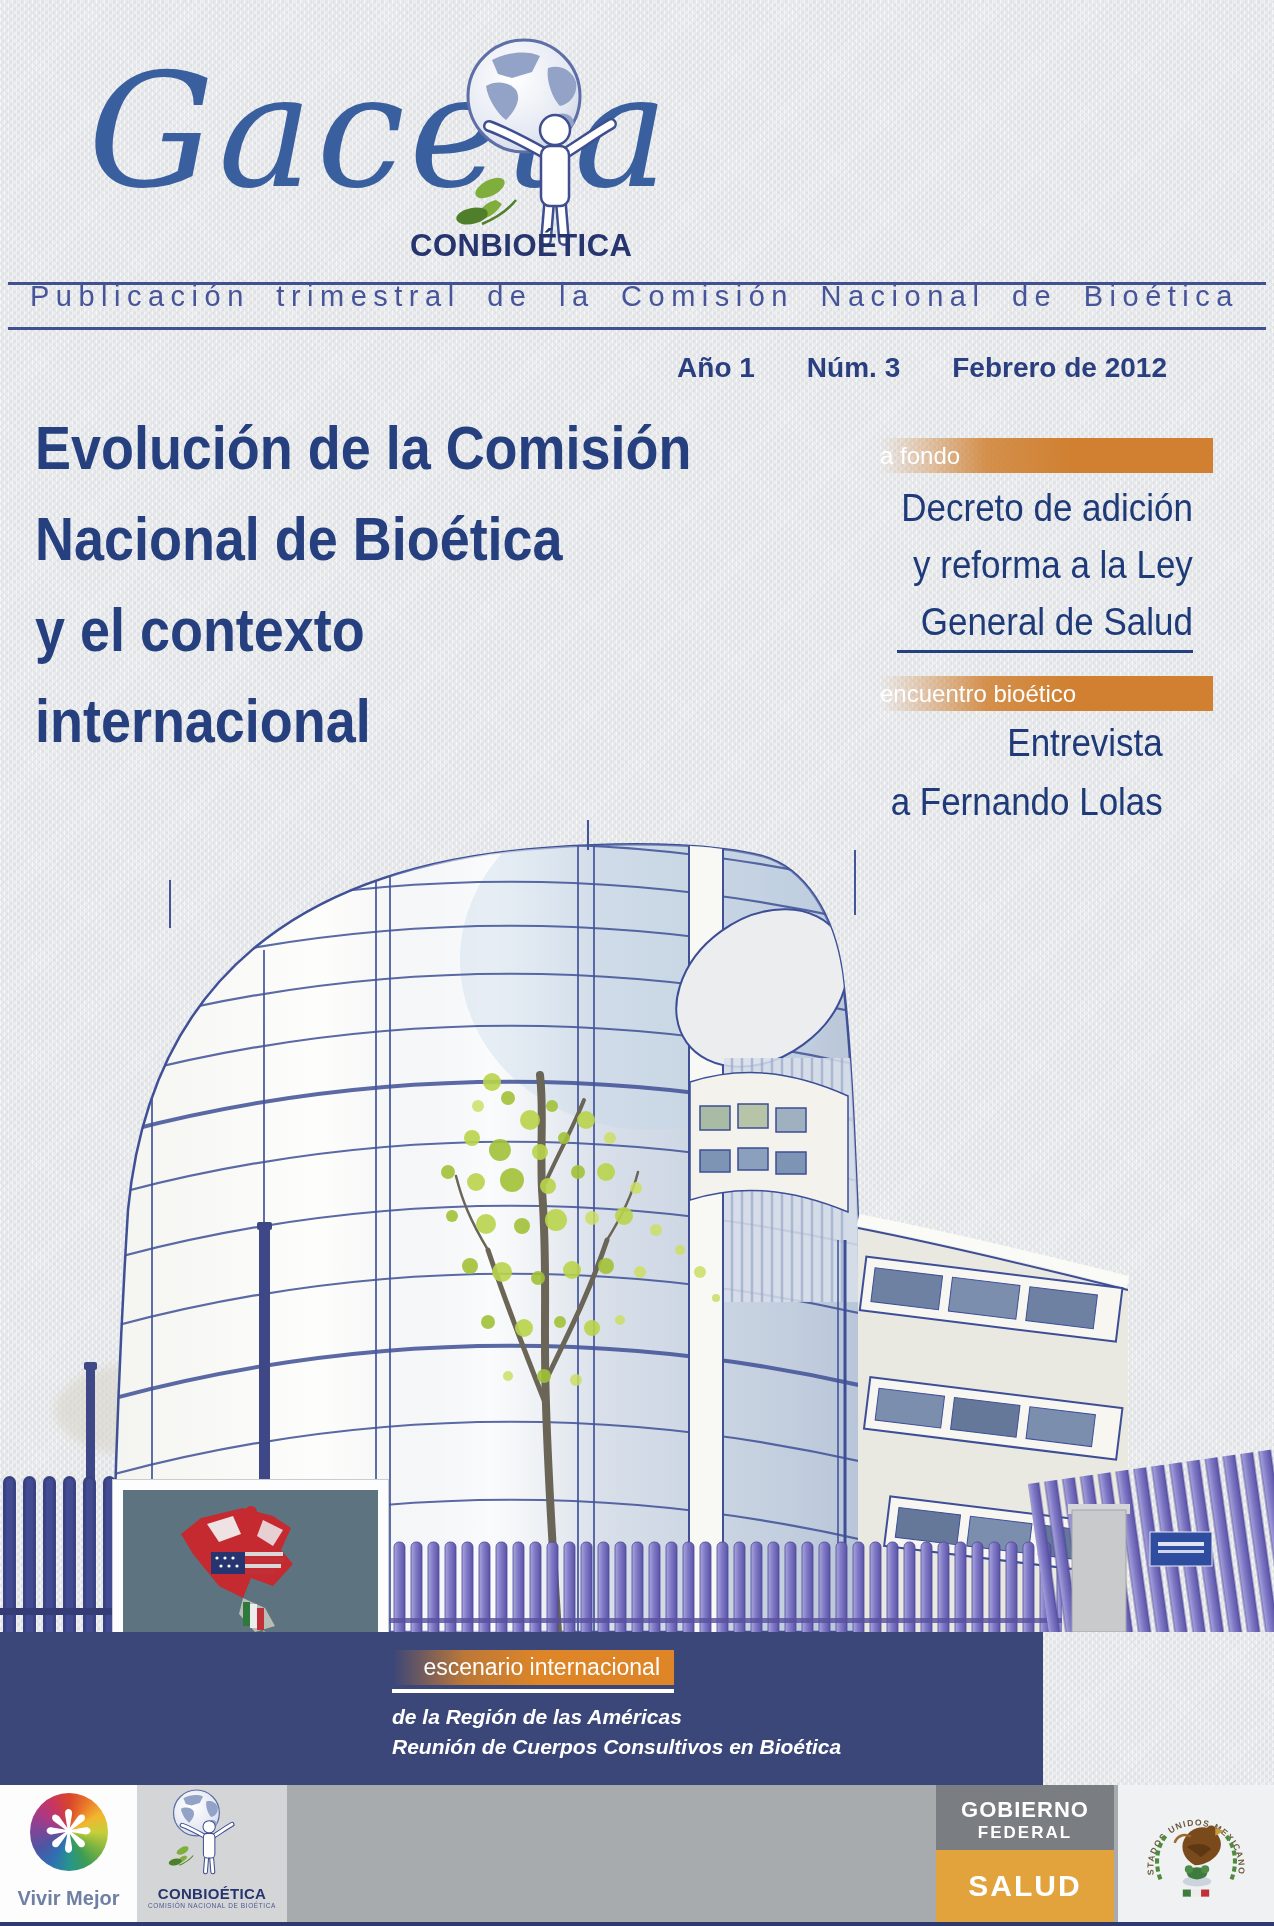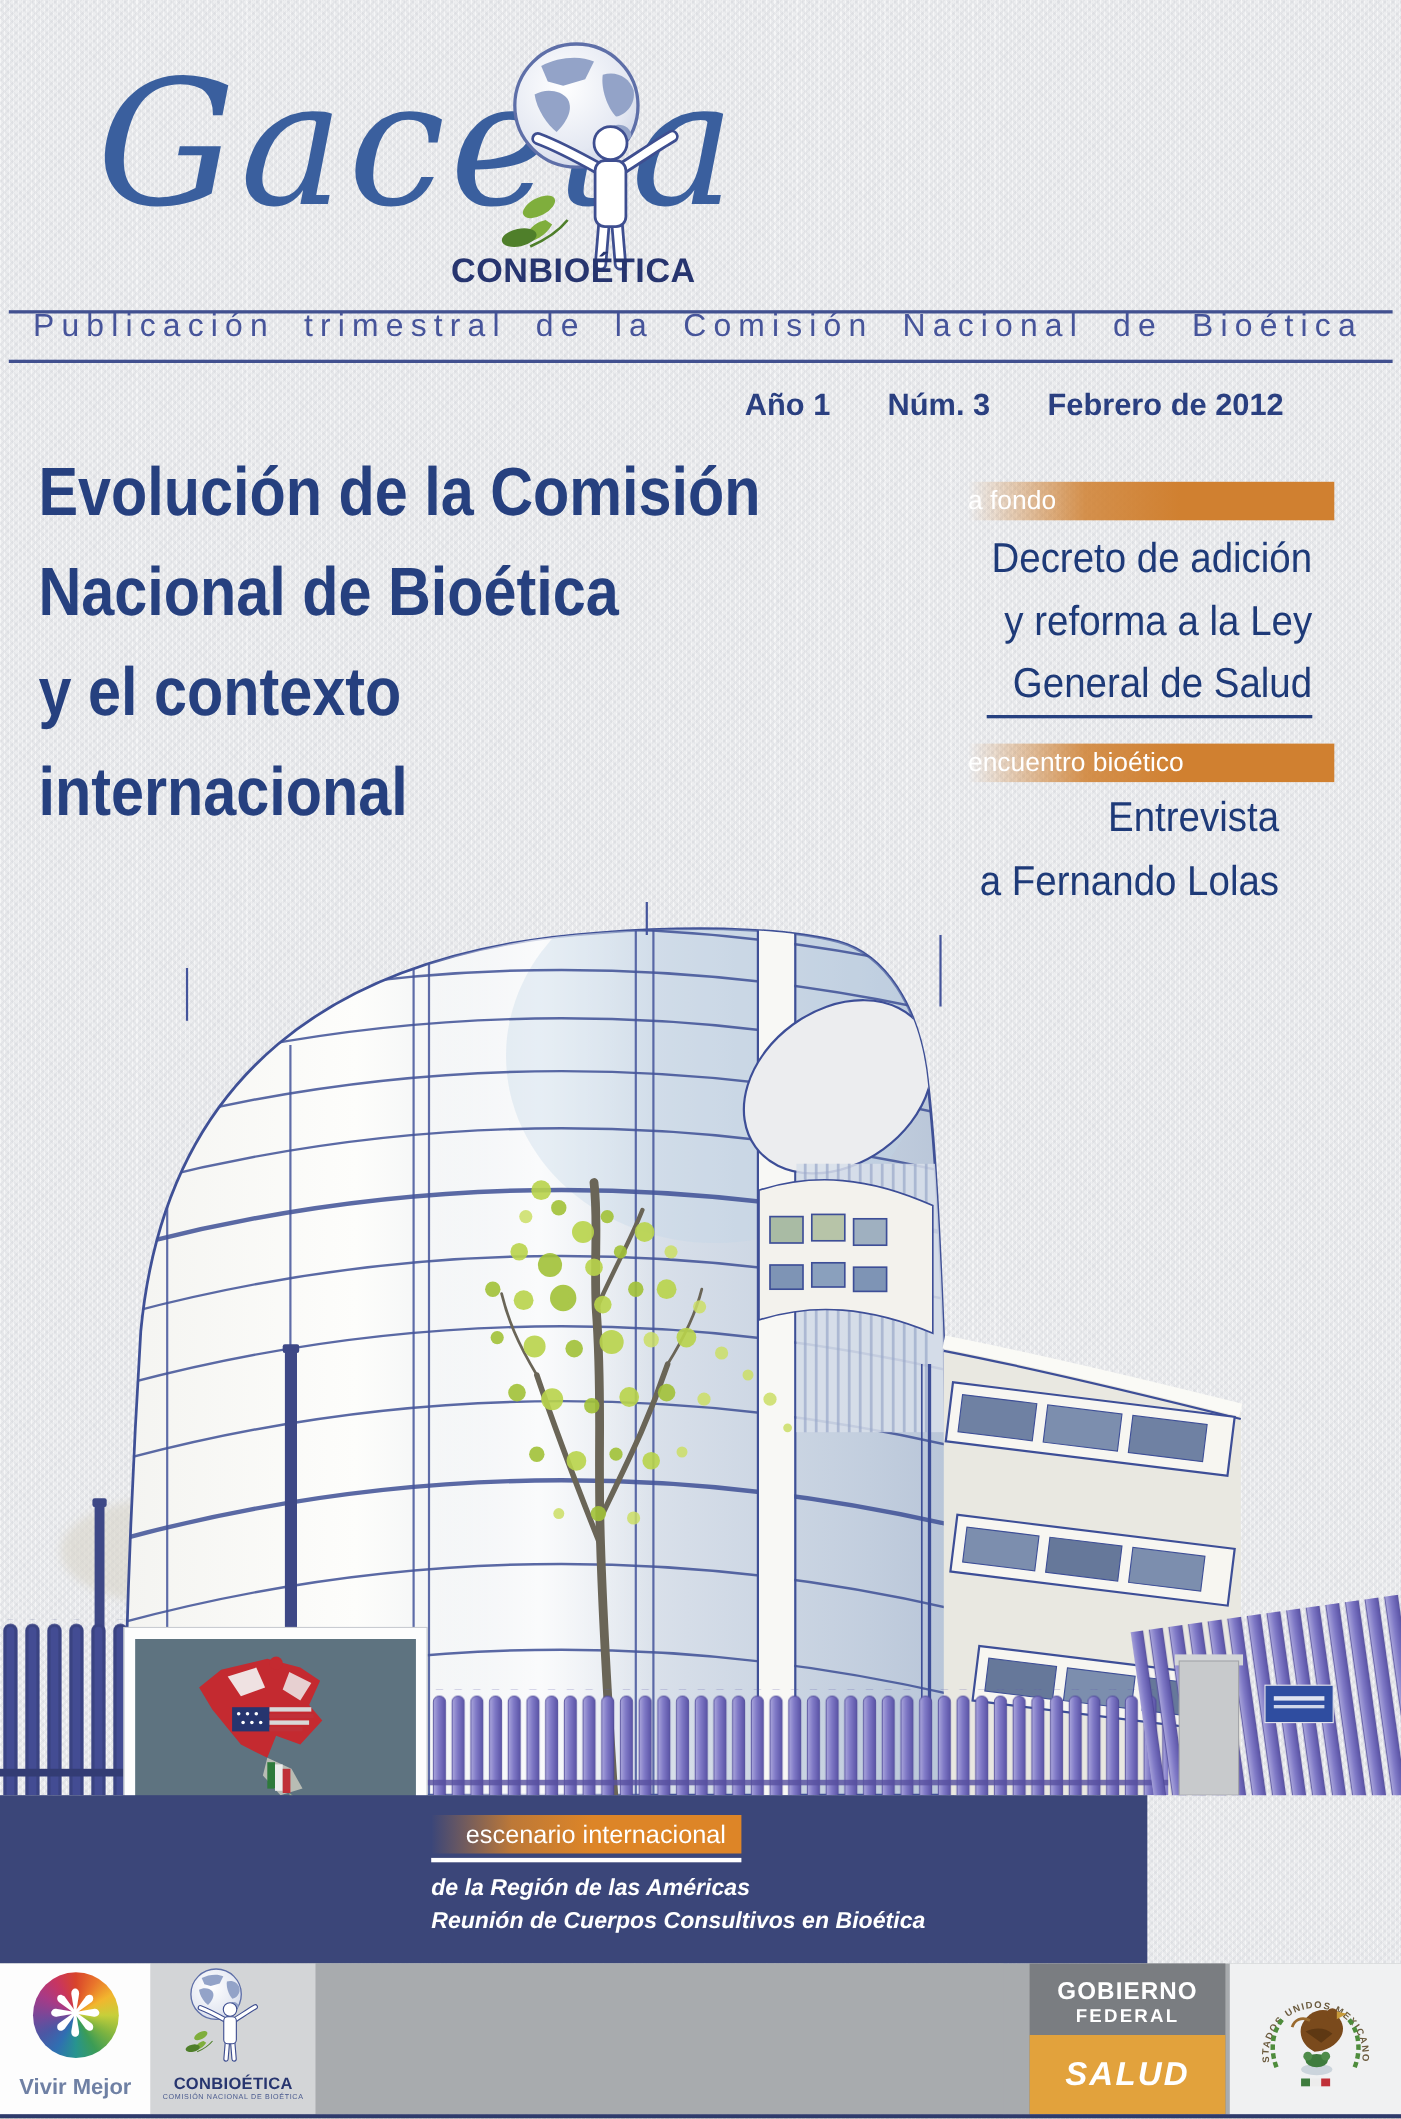--- a/index.html
+++ b/index.html
@@ -55,21 +55,21 @@
   .flower span{position:absolute;inset:0;color:#fff;font-size:58px;line-height:78px;}
   .vivir-label{margin-top:16px;font-size:20px;font-weight:bold;color:#6F80A4;}
   .p-conbio{left:137px;width:150px;background:#D3D5D7;text-align:center;}
   .conbio-small-word{font-size:15px;font-weight:bold;color:#27356F;letter-spacing:.3px;margin-top:-4px;}
   .conbio-small-sub{font-size:6.5px;color:#4A5A8E;letter-spacing:.6px;}
   .p-gray{left:287px;width:625px;background:#A8ABAE;}
   .p-gob{left:936px;width:178px;background:#7A7D81;color:#fff;text-align:center;}
   .gob1{margin-top:12px;font-size:22px;font-weight:bold;letter-spacing:1px;}
   .gob2{font-size:17px;font-weight:bold;letter-spacing:2px;}
   .salud{position:absolute;left:0;bottom:0;width:100%;height:72px;background:#E2A23C;
-    font-size:30px;font-weight:bold;letter-spacing:2px;line-height:72px;text-align:center;font-style:italic;}
+    font-size:30px;font-weight:bold;letter-spacing:2px;line-height:72px;text-align:center;}
   .p-arms{left:1118px;width:156px;background:#F0F1F2;text-align:center;}
   .bottom-line{left:0;top:1922px;width:1274px;height:4px;background:#2E3A6B;}
 </style>
 </head>
 <body>
 
 <div class="page">
 
   <div class="abs gaceta">Gaceta</div>
 

